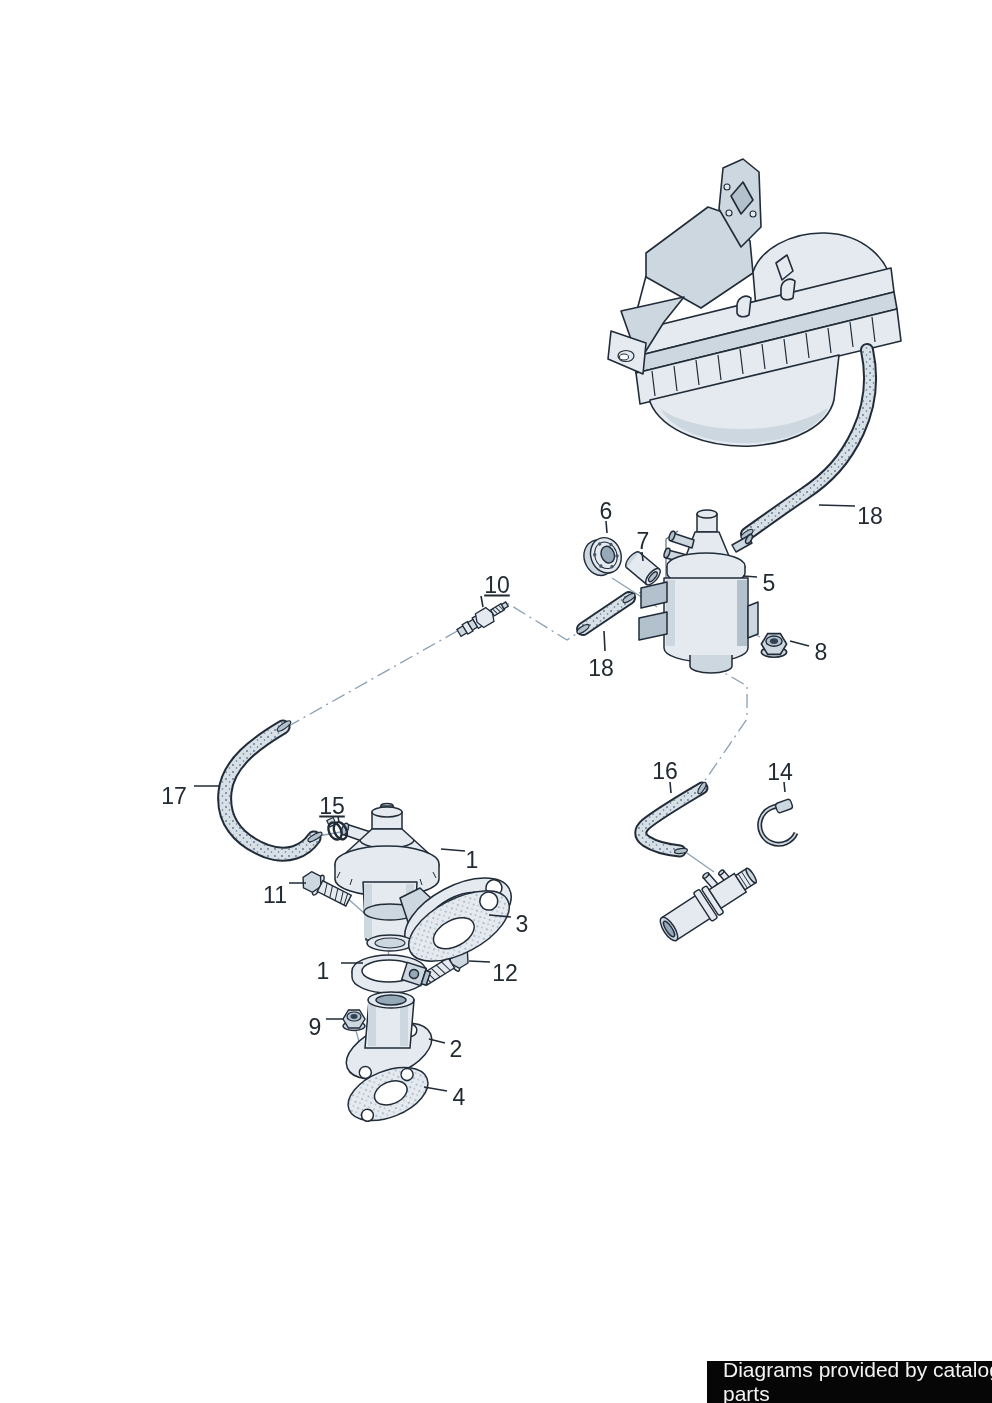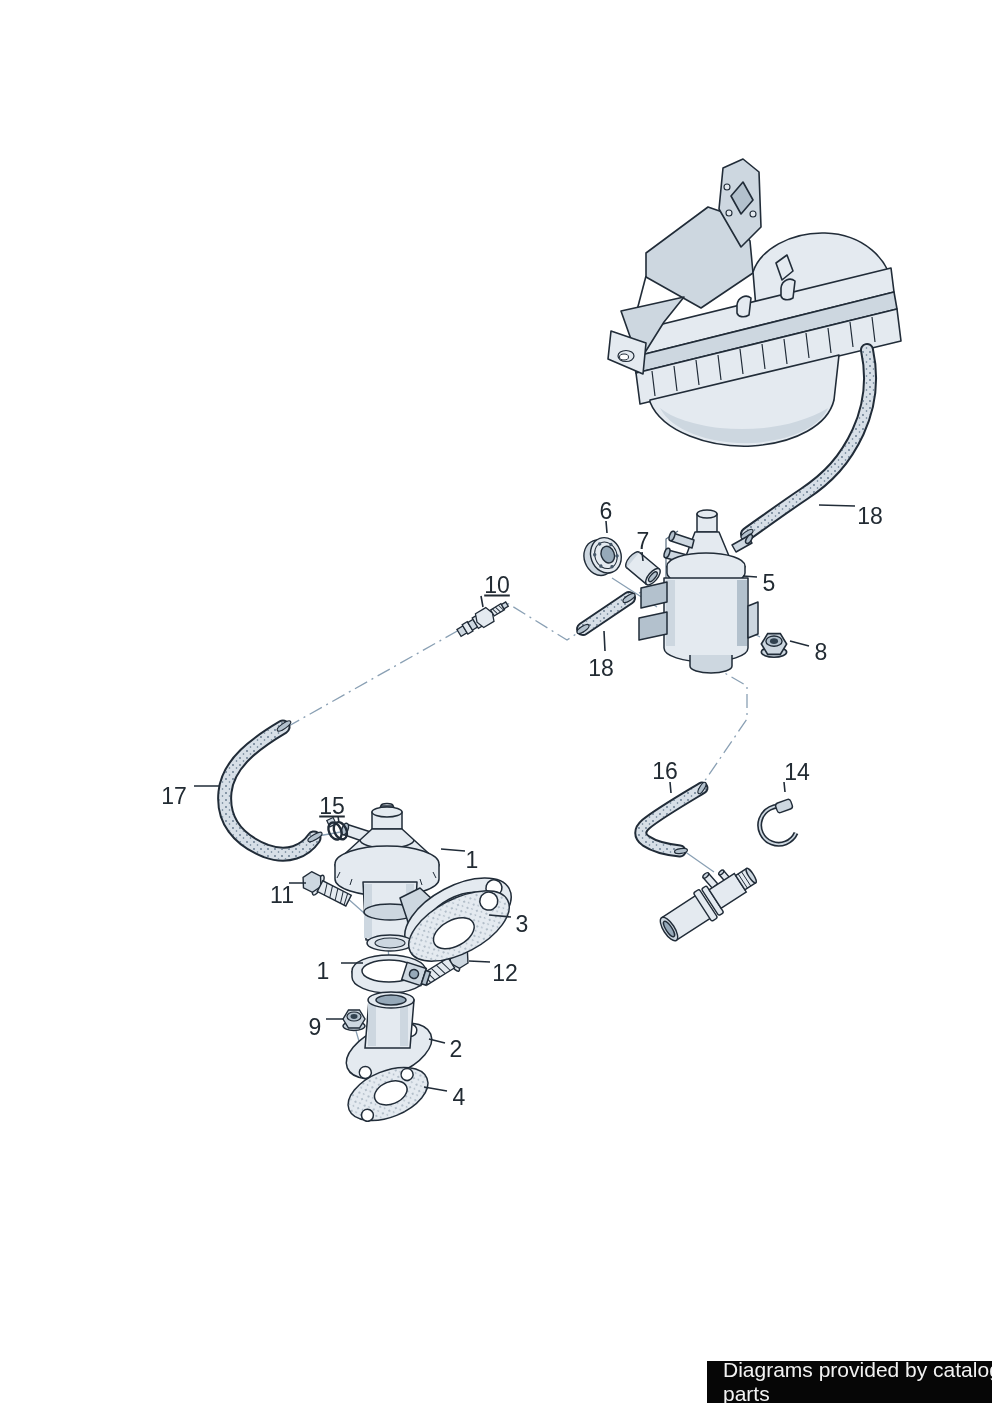--- a/index.html
+++ b/index.html
@@ -274,24 +274,24 @@
       <div class="plabel" style="left: 472px; top: 860px;">1</div>
       <div class="plabel" style="left: 456px; top: 1049px;">2</div>
       <div class="plabel" style="left: 522px; top: 924px;">3</div>
       <div class="plabel" style="left: 459px; top: 1097px;">4</div>
       <div class="plabel" style="left: 769px; top: 583px;">5</div>
       <div class="plabel" style="left: 606px; top: 511px;">6</div>
       <div class="plabel" style="left: 643px; top: 541px;">7</div>
       <div class="plabel" style="left: 821px; top: 652px;">8</div>
       <div class="plabel" style="left: 315px; top: 1027px;">9</div>
       <div class="plabel" style="left: 497px; top: 585px; text-decoration: underline;">10</div>
-      <div class="plabel" style="left: 275px; top: 895px; margin-left: 7px;">11</div>
+      <div class="plabel" style="left: 275px; top: 895px;">11</div>
       <div class="plabel" style="left: 505px; top: 973px;">12</div>
       <div class="plabel" style="left: 323px; top: 971px;">1</div>
-      <div class="plabel" style="left: 780px; top: 772px; margin-left: 17px;">14</div>
+      <div class="plabel" style="left: 780px; top: 772px;">14</div>
       <div class="plabel" style="left: 332px; top: 806px; text-decoration: underline;">15</div>
       <div class="plabel" style="left: 665px; top: 771px; text-align: center;">16</div>
       <div class="plabel" style="left: 174px; top: 796px;">17</div>
       <div class="plabel" style="left: 601px; top: 668px;">18</div>
       <div class="plabel" style="left: 870px; top: 516px;">18</div>
     </div>
 
 <div class="footer">
   <span>Diagrams provided by catalogs parts</span>
 </div>

